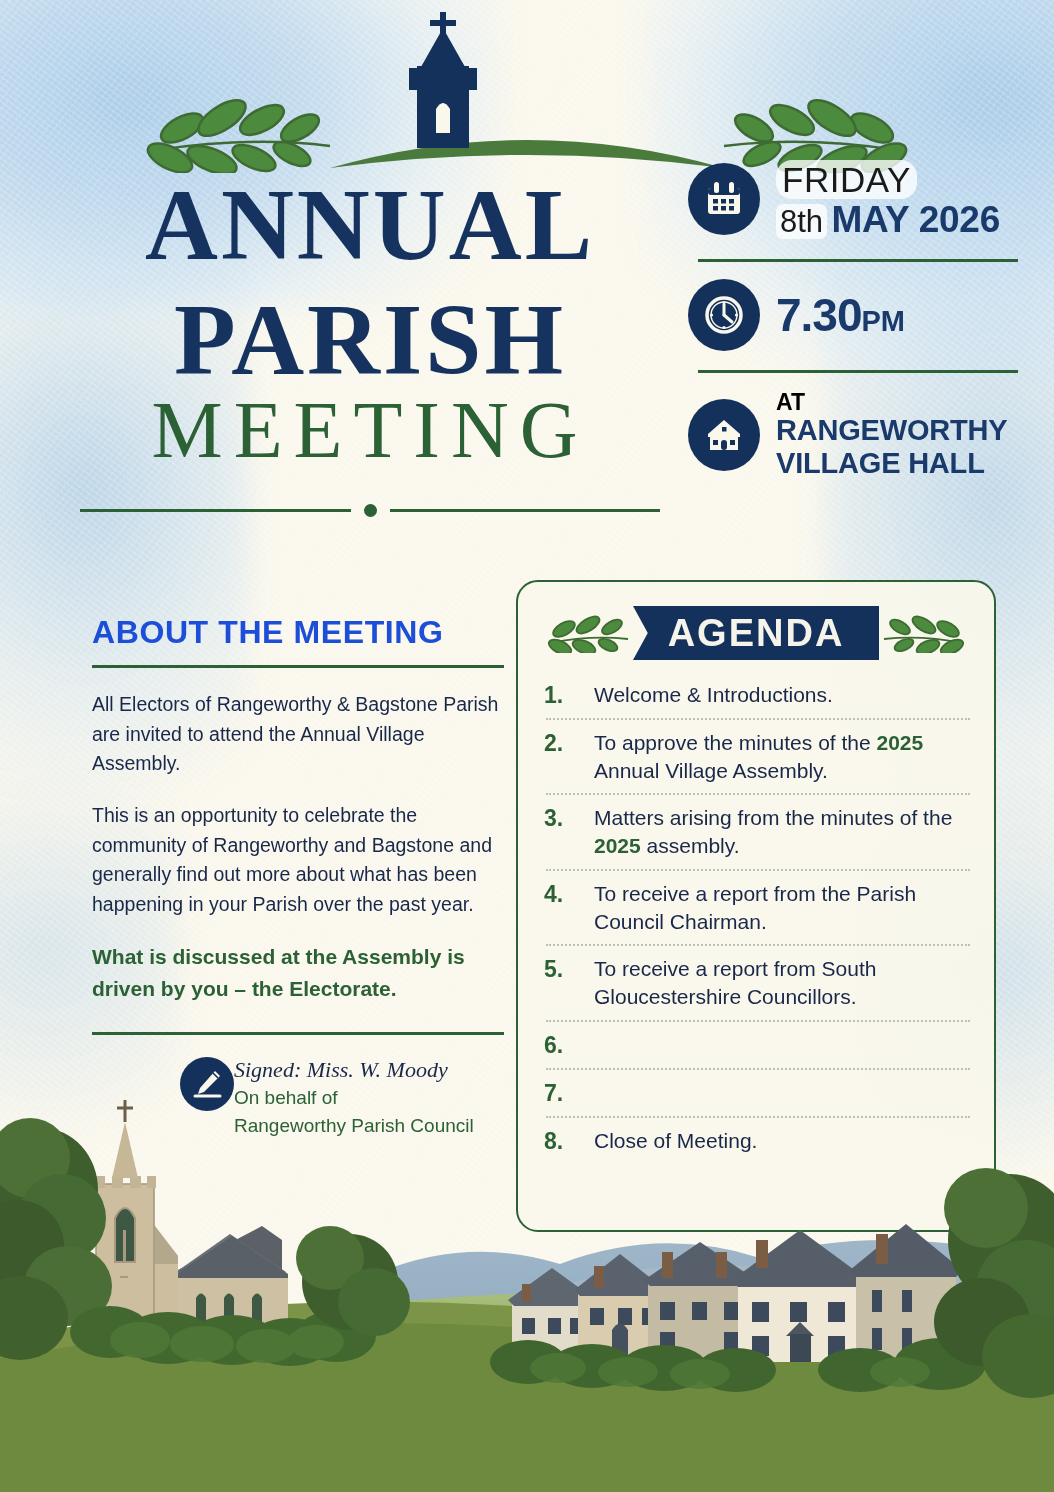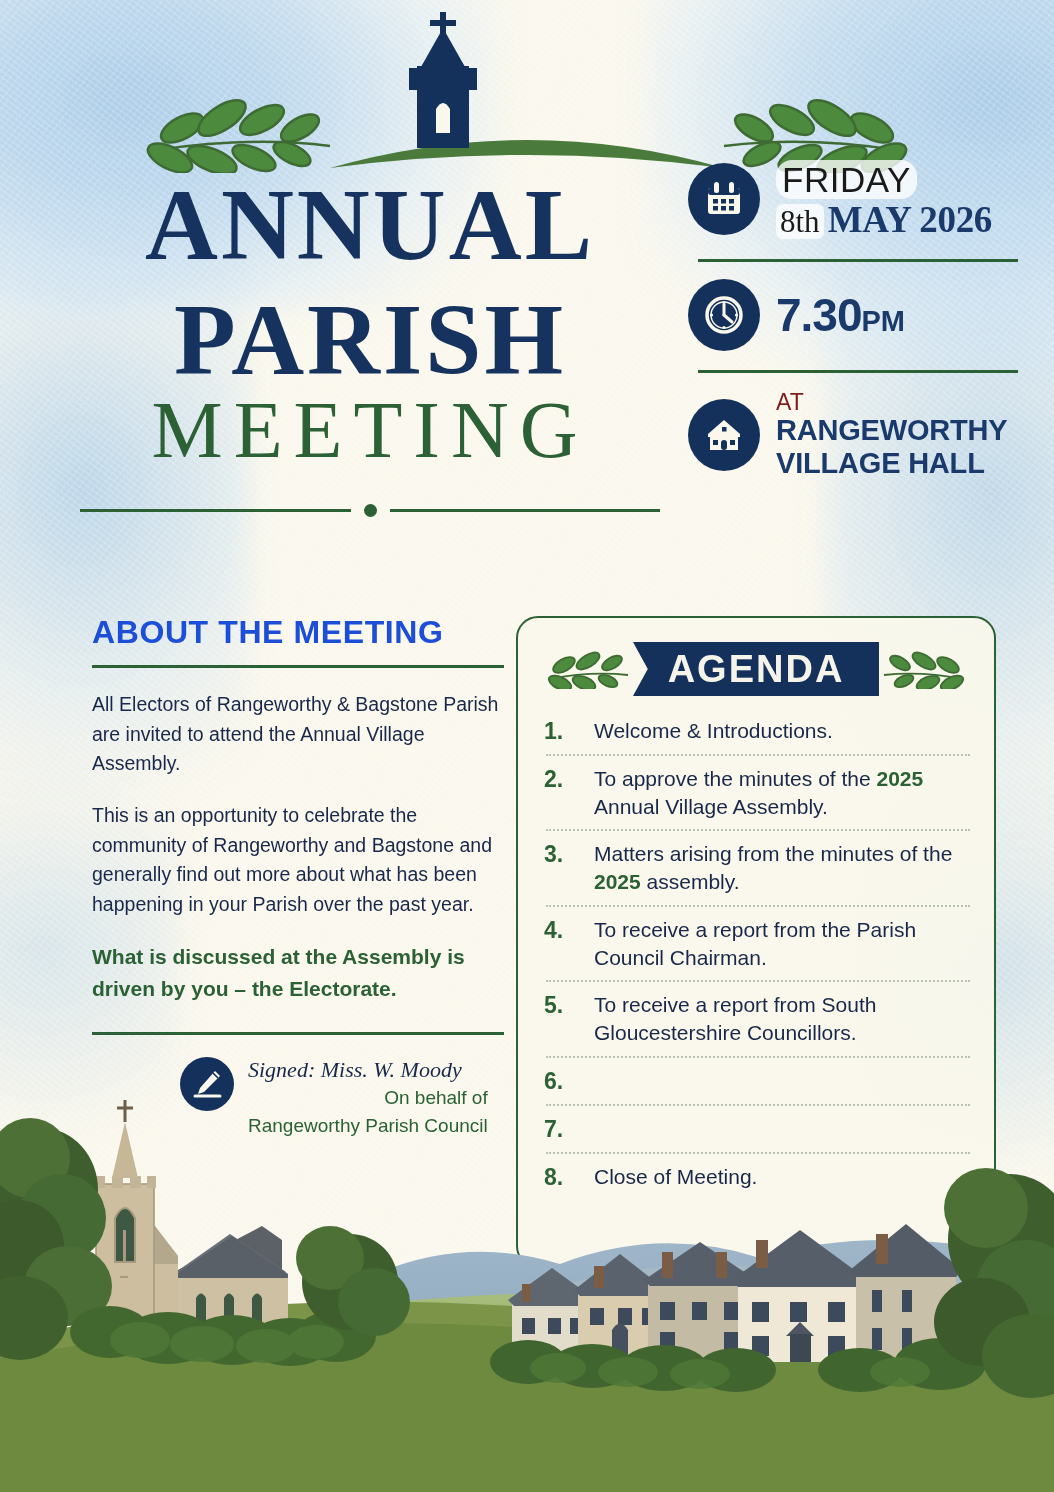--- a/index.html
+++ b/index.html
@@ -117,65 +117,65 @@
   }
   .detail-sep { height: 3px; background: #2C6135; margin: 19px 0 17px 10px; }
 
   .date-text { padding-top: 2px; }
   .date-day {
     display: inline-block;
     font-size: 35px; color: #1A1A1A; letter-spacing: .5px;
     background: rgba(255,255,255,.78); padding: 0 6px; border-radius: 16px;
     line-height: 1.12;
   }
-  .date-second { line-height: 1.05; margin-top: 2px; white-space: nowrap; font-family: Liberation Serif, serif; }
+  .date-second { line-height: 1.05; margin-top: 2px; white-space: nowrap; }
   .date-ord {
     font-size: 31px; color: #1A1A1A;
     background: rgba(255,255,255,.78); border-radius: 7px; padding: 0 4px;
   }
   .date-my {
     font-size: 37px; font-weight: 700; color: #1A3A6B; letter-spacing: -.3px;
   }
 
   .time-text { font-size: 46px; font-weight: 700; color: #1A3A6B; letter-spacing: -1px; }
   .time-text .ampm { font-size: 29px; letter-spacing: 0; }
 
-  .venue-at { font-size: 23px; font-weight: 400; color: #7f1d1d; line-height: 1.05; }
+  .venue-at { font-size: 23px; font-weight: 700; color: #000000; line-height: 1.05; }
   .venue-name {
     font-size: 29px; font-weight: 700; color: #1A3A6B;
     line-height: 1.12; letter-spacing: -.2px;
   }
 
   
   #about { position: absolute; left: 92px; top: 614px; width: 412px; }
   #about-heading {
     font-size: 32px; font-weight: 700; color: #1d4ed8; letter-spacing: .6px;
   }
   #about-heading-rule { height: 3px; background: #2C6135; margin-top: 14px; }
   .about-p {
     font-size: 19.5px; color: #19284A; line-height: 1.52; margin-top: 22px;
   }
   .about-p.emph { color: #2C6135; font-weight: 700; font-size: 21px; line-height: 1.5; }
   #about-rule-2 { height: 2.5px; background: #2C6135; margin-top: 28px; }
 
   
-  #signature { display: flex; align-items: flex-start; gap: 14px; margin-top: 22px; padding-left: 88px; }
+  #signature { display: flex; align-items: flex-start; margin-top: 22px; padding-left: 88px; }
   .sig-icon {
     width: 54px; height: 54px; min-width: 54px; border-radius: 50%;
     background: #14315C; display: flex; align-items: center; justify-content: center;
   }
   #sig-name {
     font-family: "Liberation Serif", "DejaVu Serif", serif;
     font-style: italic; font-size: 22px; color: #19284A; line-height: 1.2;
   }
-  .sig-sub { font-size: 19px; color: #2C6135; line-height: 1.3; margin-top: 3px; text-align: right; }
+  .sig-sub { font-size: 19px; color: #2C6135; line-height: 1.3; margin-top: 3px; }
 
   
   #agenda-panel {
-    position: absolute; left: 516px; top: 616px; width: 480px; height: 652px;
+    position: absolute; left: 516px; top: 580px; width: 480px; height: 652px;
     border: 2.5px solid #2C6135; border-radius: 22px;
     background: rgba(250,247,236,.92);
   }
   #agenda-header {
     position: relative; height: 74px; margin-top: 14px;
     display: flex; align-items: center; justify-content: center;
   }
   #agenda-ribbon {
     position: relative; width: 246px; height: 54px; background: #14315C;
     display: flex; align-items: center; justify-content: center;

